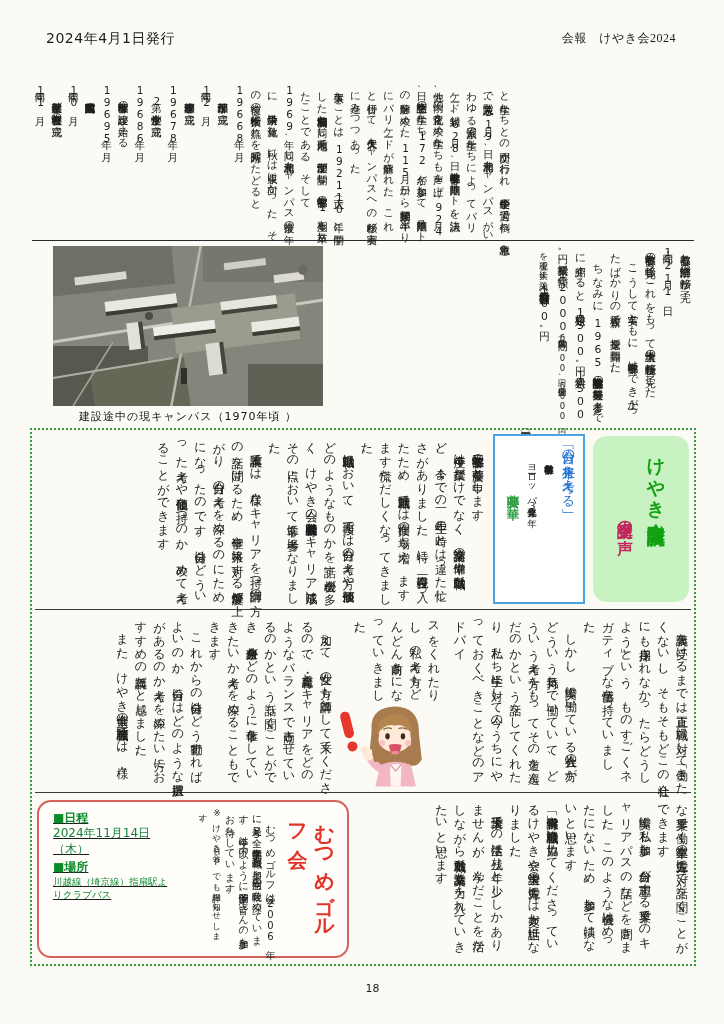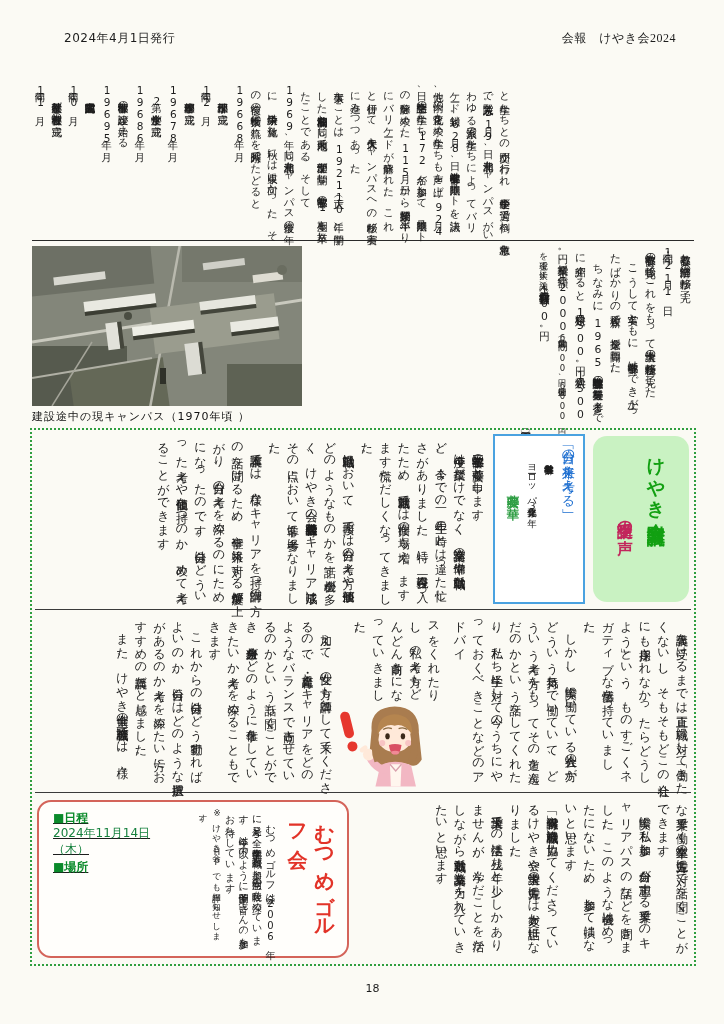--- a/index.html
+++ b/index.html
@@ -7,31 +7,31 @@
   body {
     background:#fbfaf4;
     font-family:"DejaVu Sans","Liberation Sans",sans-serif;
     color:#1c1c1c;
     position:relative;
     overflow:hidden;
   }
   .v { writing-mode:vertical-rl; text-orientation:upright; }
   .vblk { display:block; }
 
-  .hdr-left  { position:absolute; left:64px; top:30px; font-size:12px; letter-spacing:.5px; }
+  .hdr-left  { position:absolute; left:46px; top:30px; font-size:14px; letter-spacing:.5px; }
   .hdr-right { position:absolute; right:48px; top:30px; font-size:12px; letter-spacing:.5px;font-family:Liberation Serif, serif; }
 
   .top-section { position:absolute; left:32px; top:84px; width:662px; }
   .bandA { height:153px; font-size:10.5px; line-height:16.6px; }
   .divider-strong { border-top:1.5px solid #2a2a2a; margin-top:3px; }
   .bandB { display:flex; flex-direction:row-reverse; margin-top:5px; height:182px; }
   .bandB-text { width:350px; height:178px; font-size:10.8px; line-height:17.5px; }
   .small-note { font-size:8.5px; }
   .byline { text-align:end; }
-  .photo-wrap { width:312px; display:flex; flex-direction:column; align-items:flex-start; }
+  .photo-wrap { width:312px; display:flex; flex-direction:column; align-items:center; }
   .photo-svg { width:270px; height:160px; display:block; }
   .caption { font-size:11px; margin-top:3px; letter-spacing:1px; color:#111; }
 
   .mid { position:absolute; left:30px; top:428px; width:666px; height:538px;
          border:2px dotted #2f9e3f; padding:4px 3px; background:transparent; }
   .vtext { font-size:12px; line-height:18.5px; }
 
   .band1 { height:172px; display:flex; flex-direction:row-reverse; }
   .badge { width:96px; height:166px; background:#c9f2c2; border-radius:14px;
            margin:2px 2px 0 8px; display:flex; flex-direction:row-reverse;
@@ -226,20 +226,21 @@
       <div class="golfbox">
         <div class="golf-title v">むつめゴルフ会</div>
         <div class="golf-desc v">
           <div>　むつめゴルフ会は2006年に発足、全5学部卒業生、教職員が参加、同窓生の親睦を深めています。今年は以下のように開催予定。皆さんの参加をお待ちしています。</div>
           <div class="golf-note">※けやき会HPでも詳細お知らせします。</div>
         </div>
         <div class="golf-info">
           <div class="g-label">■日程</div>
           <div class="g-val">2024年11月14日（木）</div>
           <div class="g-label">■場所</div>
+          <div class="g-access">川越線（埼京線）指扇駅よりクラブバス</div>
 
         </div>
       </div>
     </div>
 
   </section>
 
   <div class="pagenum">18</div>
 
 </div>

